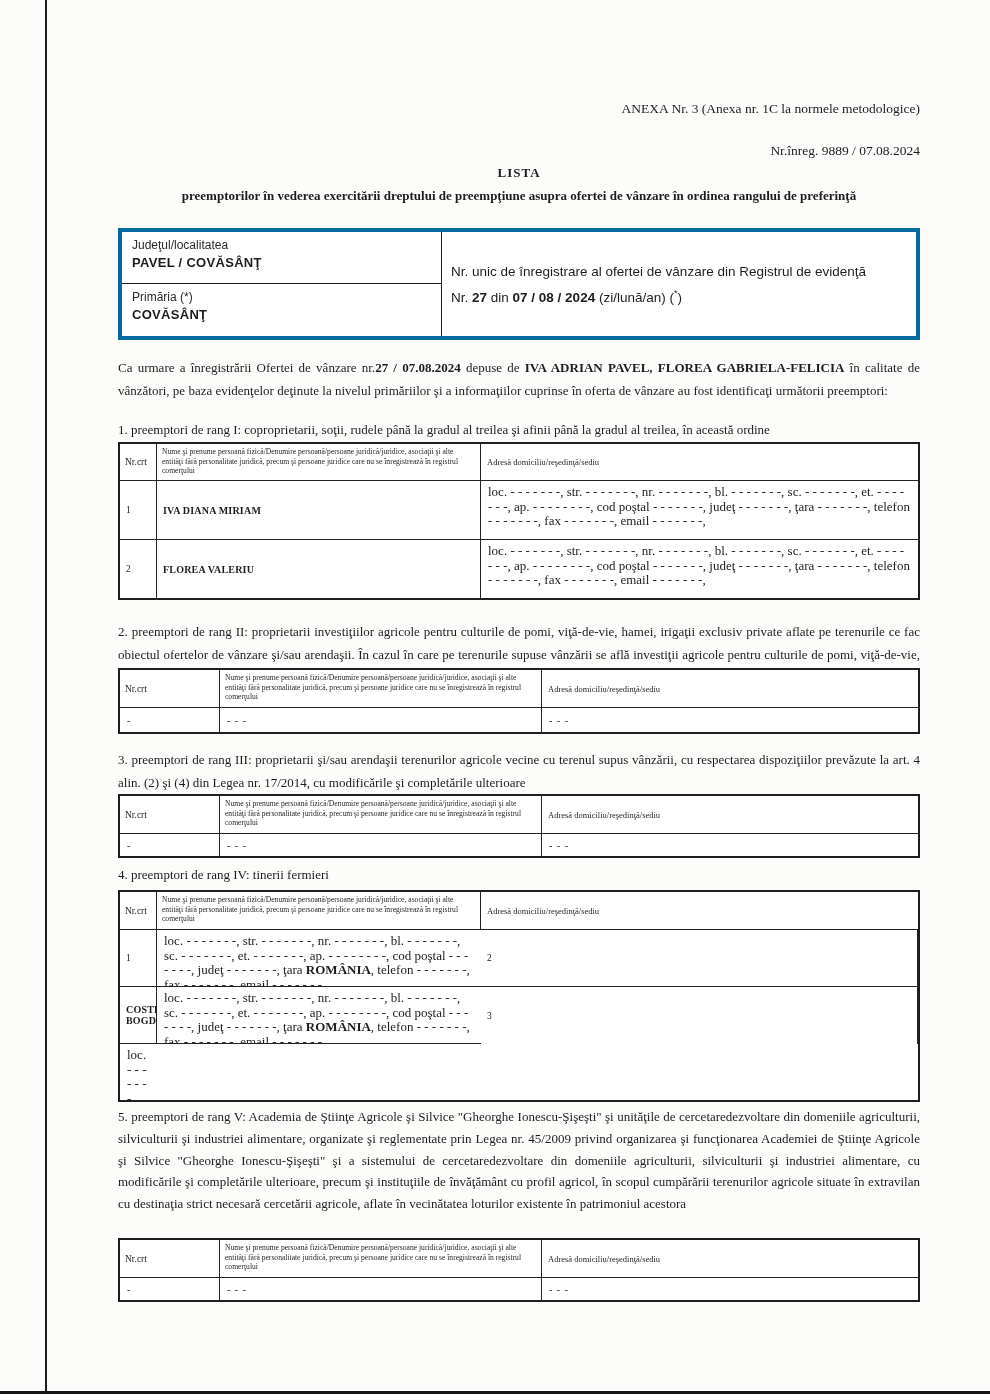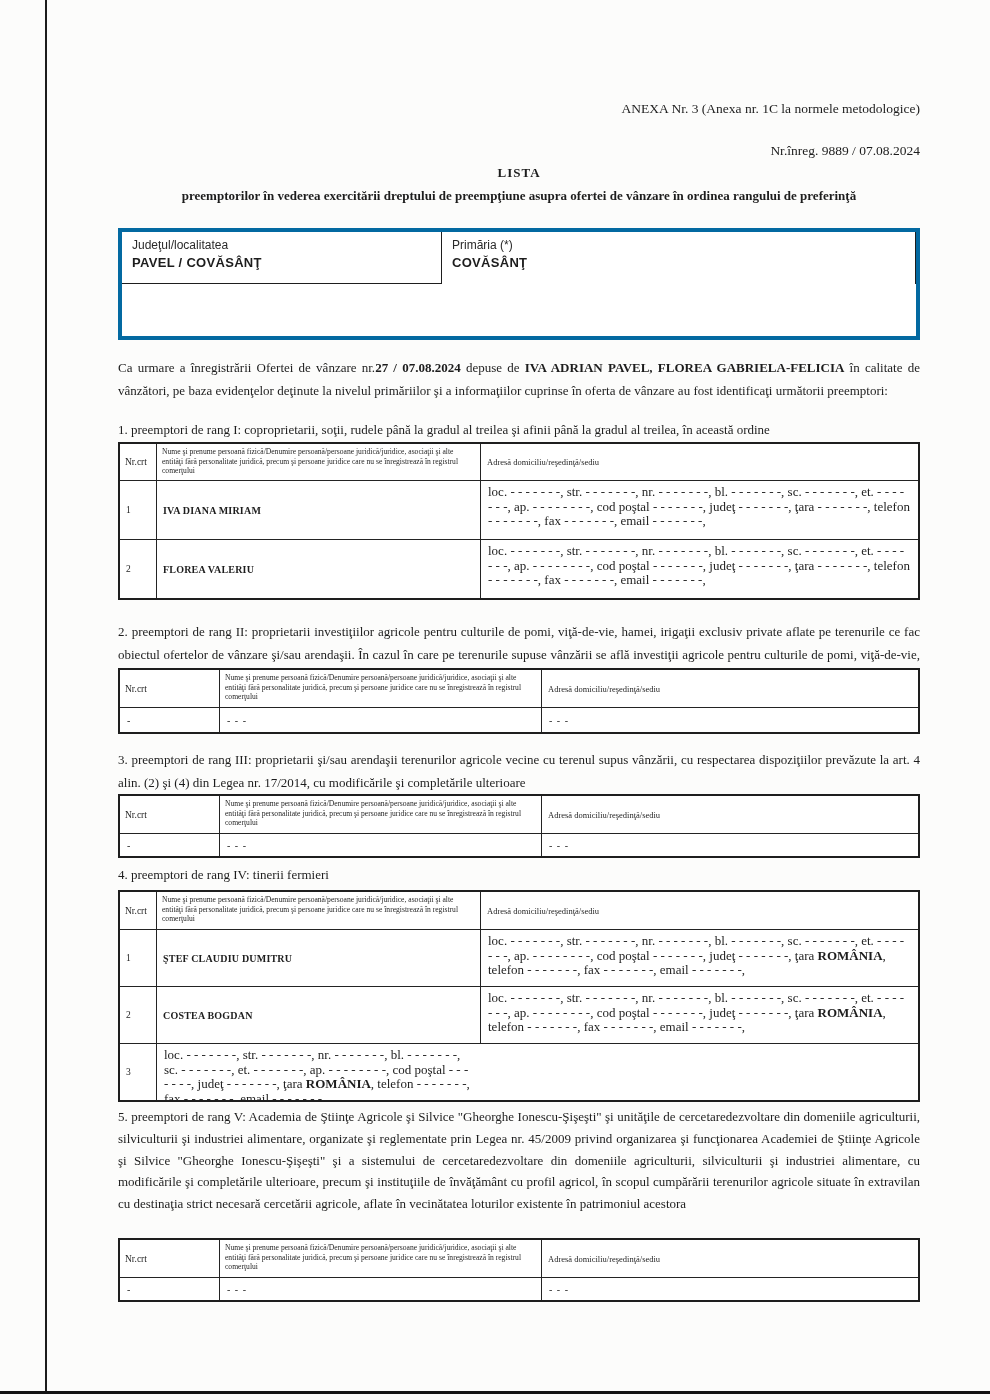--- a/index.html
+++ b/index.html
@@ -93,20 +93,24 @@
 <div class="abs content-x anexa right-align">ANEXA Nr. 3 (Anexa nr. 1C la normele metodologice)</div>
 <div class="abs content-x regno right-align">Nr.înreg. 9889 / 07.08.2024</div>
 <div class="abs content-x doc-title center">LISTA</div>
 <div class="abs content-x doc-subtitle center">preemptorilor în vederea exercitării dreptului de preempţiune asupra ofertei de vânzare în ordinea rangului de preferinţă</div>
 
 <div class="abs content-x hbox">
   <div class="hcell l1">
     <div class="lab">Judeţul/localitatea</div>
     <div class="val">PAVEL / COVĂSÂNŢ</div>
   </div>
+  <div class="hcell r">
+    <div>Nr. unic de înregistrare al ofertei de vânzare din Registrul de evidenţă</div>
+    <div><span>Nr. </span><span class="b">27</span><span> din </span><span class="b">07 / 08 / 2024</span><span> (zi/lună/an) (</span><sup class="star">*</sup><span>)</span></div>
+  </div>
   <div class="hcell l2">
     <div class="lab">Primăria (*)</div>
     <div class="val">COVĂSÂNŢ</div>
   </div>
 </div>
 
 <div class="abs content-x para intro"><span>Ca urmare a înregistrării Ofertei de vânzare nr.</span><span class="b">27 / 07.08.2024</span><span> depuse de </span><span class="b">IVA ADRIAN PAVEL, FLOREA GABRIELA-FELICIA</span><span> în calitate de vânzători, pe baza evidenţelor deţinute la nivelul primăriilor şi a informaţiilor cuprinse în oferta de vânzare au fost identificaţi următorii preemptori:</span></div>
 
 <div class="abs content-x sec-title st1">1. preemptori de rang I: coproprietarii, soţii, rudele până la gradul al treilea şi afinii până la gradul al treilea, în această ordine</div>
 <div class="abs content-x tbl t-narrow t1">
@@ -143,21 +147,20 @@
   <div class="cell dash ec lr">- - -</div>
 </div>
 
 <div class="abs content-x sec-title st4">4. preemptori de rang IV: tinerii fermieri</div>
 <div class="abs content-x tbl t-narrow t4">
   <div class="cell thnr">Nr.crt</div>
   <div class="cell thname">Nume şi prenume persoană fizică/Denumire persoană/persoane juridică/juridice, asociaţii şi alte entităţi fără personalitate juridică, precum şi persoane juridice care nu se înregistrează în registrul comerţului</div>
   <div class="cell thaddr ec">Adresă domiciliu/reşedinţă/sediu</div>
 
   <div class="cell nr">1</div>
-  <div class="cell name">ŞTEF CLAUDIU DUMITRU</div>
   <div class="cell addr ec"><span>loc. - - - - - - -, str. - - - - - - -, nr. - - - - - - -, bl. - - - - - - -, sc. - - - - - - -, et. - - - - - - -, ap. - - - - - - - -, cod poştal - - - - - - -, judeţ - - - - - - -, ţara </span><span class="cb">ROMÂNIA</span><span>, telefon - - - - - - -, fax - - - - - - -, email - - - - - - -,</span></div>
 
   <div class="cell nr">2</div>
   <div class="cell name">COSTEA BOGDAN</div>
   <div class="cell addr ec"><span>loc. - - - - - - -, str. - - - - - - -, nr. - - - - - - -, bl. - - - - - - -, sc. - - - - - - -, et. - - - - - - -, ap. - - - - - - - -, cod poştal - - - - - - -, judeţ - - - - - - -, ţara </span><span class="cb">ROMÂNIA</span><span>, telefon - - - - - - -, fax - - - - - - -, email - - - - - - -,</span></div>
 
   <div class="cell nr lr">3</div>
   <div class="cell addr ec lr"><span>loc. - - - - - - -, str. - - - - - - -, nr. - - - - - - -, bl. - - - - - - -, sc. - - - - - - -, et. - - - - - - -, ap. - - - - - - - -, cod poştal - - - - - - -, judeţ - - - - - - -, ţara </span><span class="cb">ROMÂNIA</span><span>, telefon - - - - - - -, fax - - - - - - -, email - - - - - - -,</span></div>
 </div>
 

